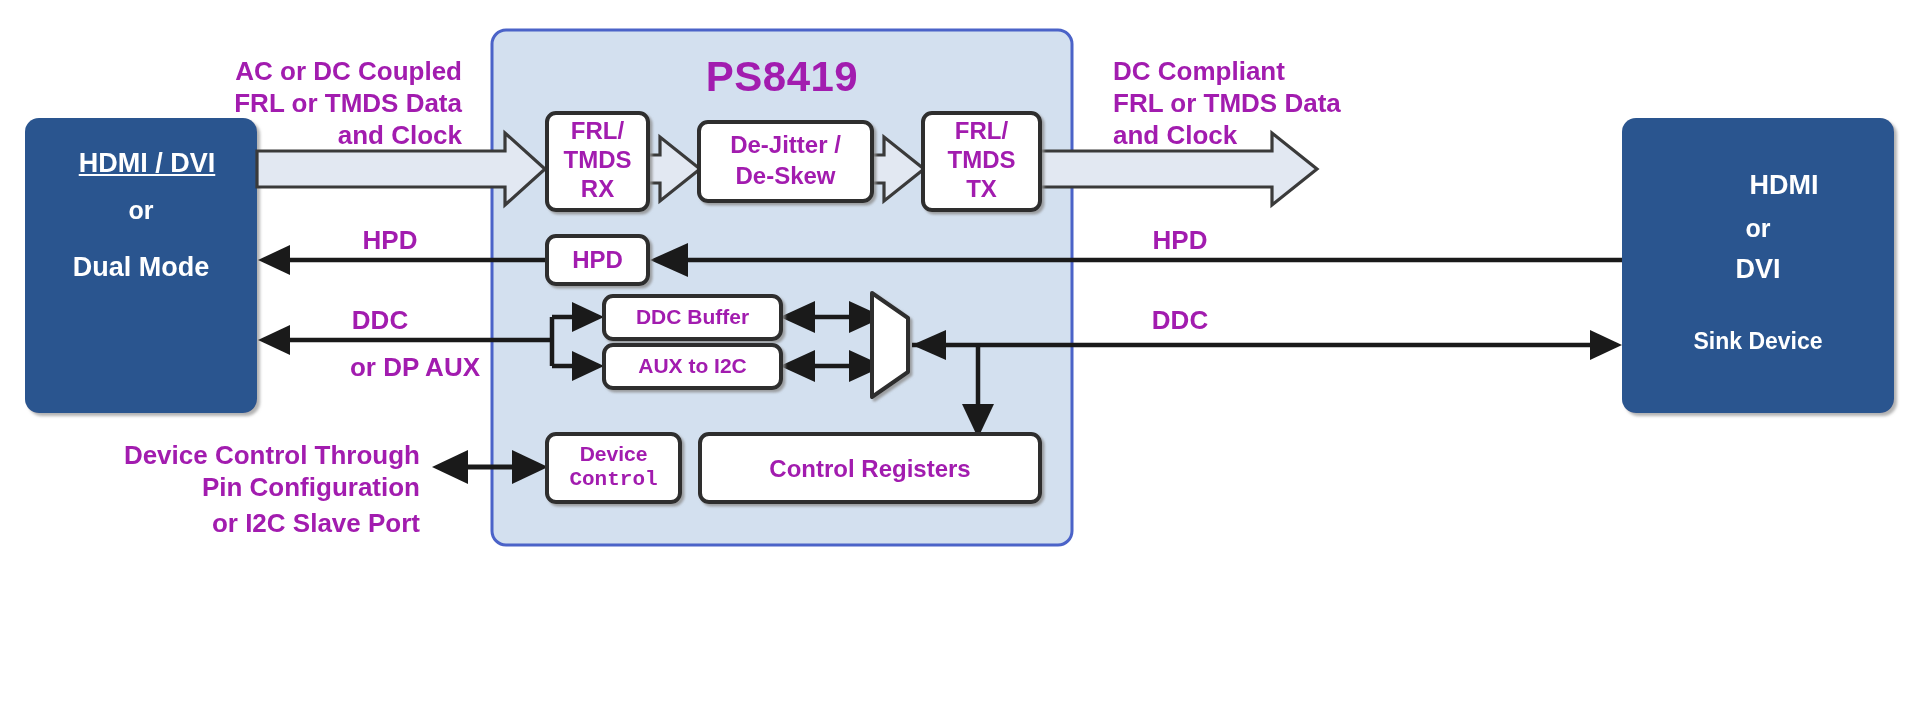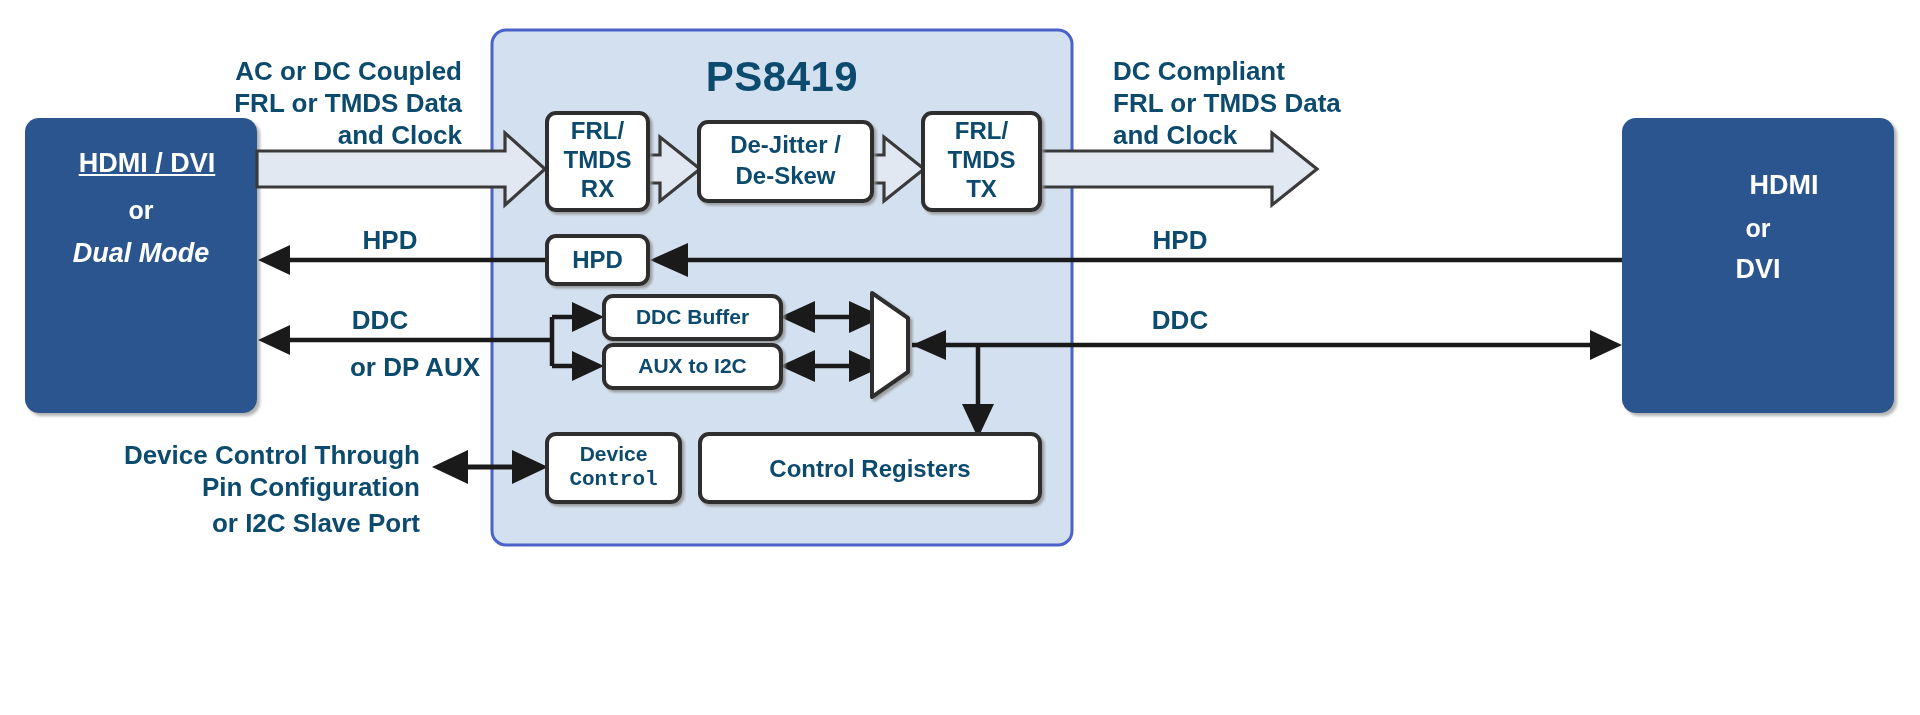--- a/index.html
+++ b/index.html
@@ -5,21 +5,21 @@
   html,body{margin:0;padding:0;background:#ffffff;}
   body{width:1920px;height:715px;position:relative;overflow:hidden;
        font-family:"Liberation Sans", sans-serif;}
 
   #stage{position:absolute;inset:0;width:1920px;height:715px;}
 
   svg#diagram{position:absolute;left:0;top:0;width:1920px;height:715px;}
 
   
   .tx{position:absolute;font-family:"Liberation Sans", sans-serif;font-weight:bold;
-      color:#0c4a6e;line-height:1.18;white-space:pre;}
+      color:#a21caf;line-height:1.18;white-space:pre;}
   .tx.ctr{text-align:center;}
   .tx.rt{text-align:right;}
   .tx.wht{color:#ffffff;}
 
   .lbl-big{font-size:26px;}
   .lbl-mid{font-size:24px;}
   .lbl-sm{font-size:21px;}
   .title-chip{font-size:42px;letter-spacing:.5px;}
   .devbox-t{font-size:27px;}
   .devbox-t2{font-size:25px;}
@@ -115,25 +115,26 @@
     <rect x="604" y="296" width="177" height="43" rx="9" ry="9" fill="#ffffff" stroke="#2d2d2d" stroke-width="4" filter="url(#shs)"></rect>
     <rect x="604" y="345" width="177" height="43" rx="9" ry="9" fill="#ffffff" stroke="#2d2d2d" stroke-width="4" filter="url(#shs)"></rect>
     <rect x="547" y="434" width="133" height="68" rx="9" ry="9" fill="#ffffff" stroke="#2d2d2d" stroke-width="4" filter="url(#shs)"></rect>
     <rect x="700" y="434" width="340" height="68" rx="9" ry="9" fill="#ffffff" stroke="#2d2d2d" stroke-width="4" filter="url(#shs)"></rect>
   </svg>
 
   <div class="tx ctr title-chip" style="left:642px;top:52px;width:280px;">PS8419</div>
 
   <div class="tx ctr wht devbox-t" style="left:25px;top:148px;width:244px;text-decoration:underline;">HDMI / DVI</div>
   <div class="tx ctr wht devbox-t2" style="left:25px;top:196px;width:232px;">or</div>
-  <div class="tx ctr wht devbox-t" style="left:25px;top:238px;width:232px;font-style:italic;">Dual Mode</div>
+  <div class="tx ctr wht devbox-t" style="left:25px;top:252px;width:232px;">Dual Mode</div>
 
   <div class="tx ctr wht devbox-t" style="left:1622px;top:170px;width:324px;">HDMI</div>
   <div class="tx ctr wht devbox-t2" style="left:1622px;top:214px;width:272px;">or</div>
   <div class="tx ctr wht devbox-t" style="left:1622px;top:254px;width:272px;">DVI</div>
+  <div class="tx ctr wht devbox-t3" style="left:1622px;top:328px;width:272px;">Sink Device</div>
 
   <div class="tx rt lbl-big" style="left:150px;top:56px;width:312px;">AC or DC Coupled</div>
   <div class="tx rt lbl-big" style="left:150px;top:88px;width:312px;">FRL or TMDS Data</div>
   <div class="tx rt lbl-big" style="left:150px;top:120px;width:312px;">and Clock</div>
 
   <div class="tx lbl-big" style="left:1113px;top:56px;width:400px;">DC Compliant</div>
   <div class="tx lbl-big" style="left:1113px;top:88px;width:400px;">FRL or TMDS Data</div>
   <div class="tx lbl-big" style="left:1113px;top:120px;width:400px;">and Clock</div>
 
   <div class="tx ctr lbl-big" style="left:330px;top:225px;width:120px;">HPD</div>

